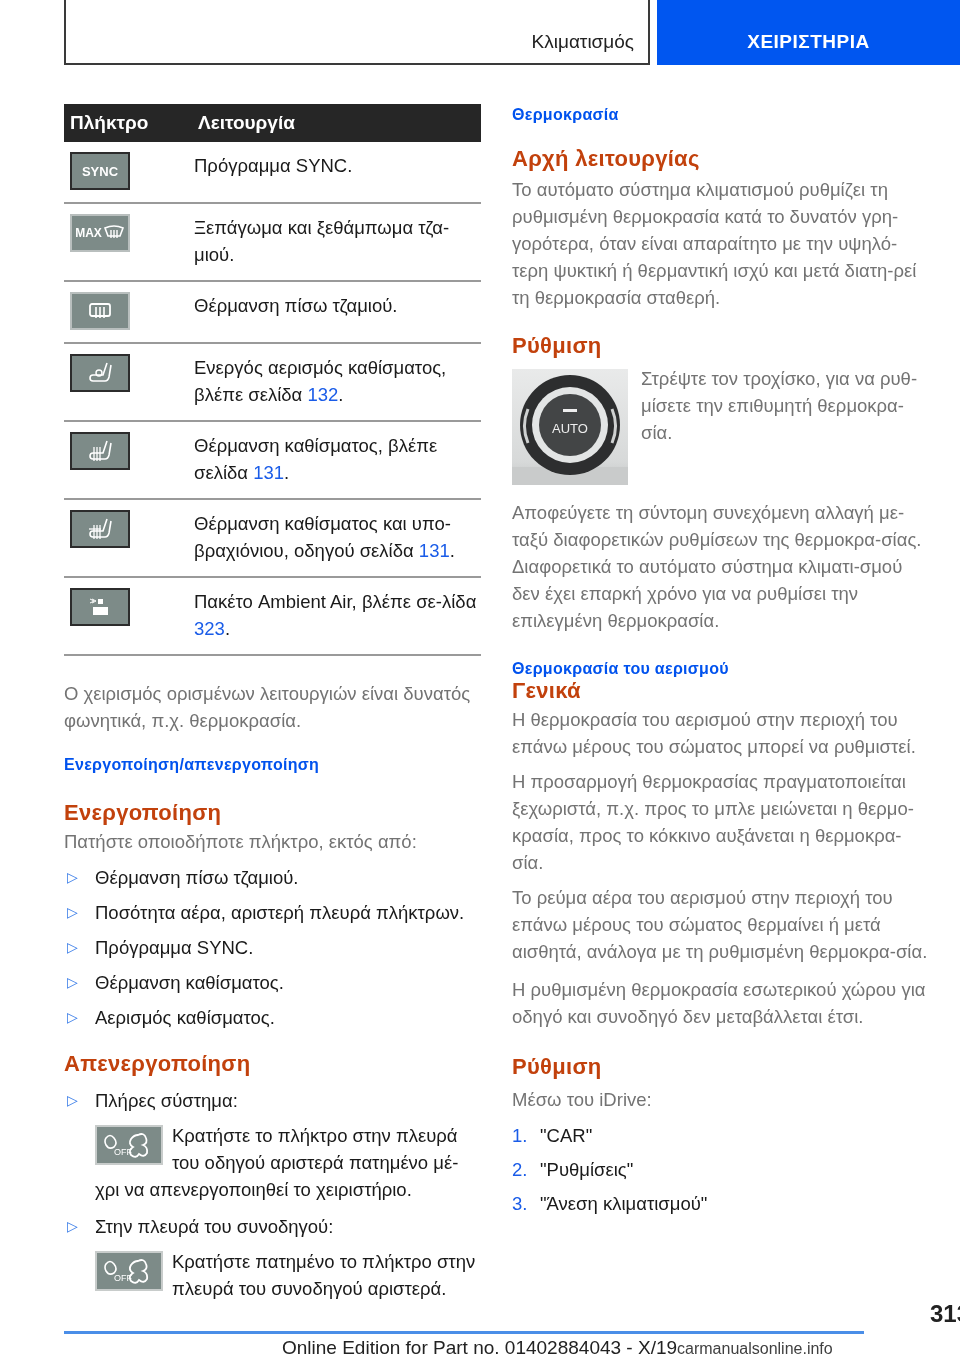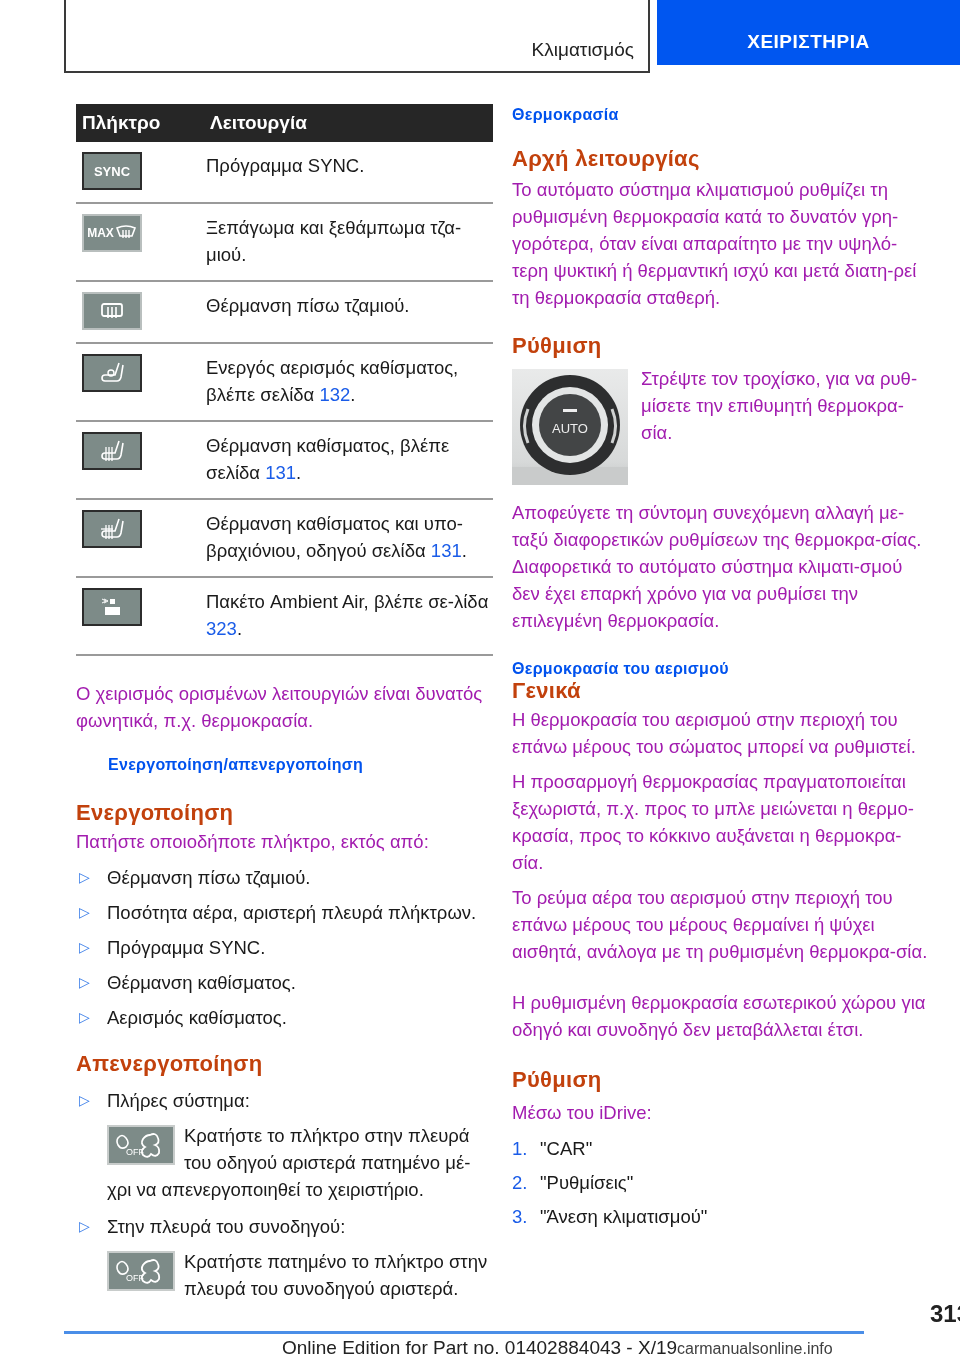--- a/index.html
+++ b/index.html
@@ -1,36 +1,36 @@
 <!DOCTYPE html>
 <html><head>
 <meta charset="utf-8">
 <style>
   * { box-sizing: border-box; margin: 0; padding: 0; }
   html, body { width: 960px; height: 1362px; background: #ffffff; overflow: hidden; }
   body { position: relative; font-family: "Liberation Sans", sans-serif; color: #111; }
 
-  .header-box { position: absolute; left: 64px; top: 0; width: 586px; height: 73px; border: 2px solid #3a3a3a; border-top: none; }
+  .header-box { position: absolute; left: 64px; top: 0; width: 586px; height: 65px; border: 2px solid #3a3a3a; border-top: none; }
   .header-section { position: absolute; right: 14px; bottom: 10px; font-size: 19px; color: #222; }
   .header-tab { position: absolute; left: 657px; top: 0; width: 303px; height: 65px; background: #0056f0; color: #fff; font-weight: bold; font-size: 19px; display: flex; align-items: flex-end; justify-content: center; padding-bottom: 12px; letter-spacing: 0.5px; }
 
-  .col-left { position: absolute; left: 76px; top: 104px; width: 417px; }
+  .col-left { position: absolute; left: 64px; top: 104px; width: 417px; }
   .col-right { position: absolute; left: 512px; top: 104px; width: 420px; }
 
   table.keys { width: 417px; border-collapse: collapse; }
   table.keys th { background: #262626; color: #fff; font-weight: bold; font-size: 19px; text-align: left; height: 38px; padding: 0 0 0 6px; }
   table.keys th.c2 { padding-left: 4px; }
   table.keys td { border-bottom: 2px solid #9a9a9a; vertical-align: top; padding: 10px 0 12px 0; font-size: 18.5px; line-height: 27px; color: #1a1a1a; }
   table.keys td.ic { width: 130px; padding-left: 6px; padding-top: 10px; border-right: 0; }
   table.keys td.tx { padding-left: 0; }
   .keycap { width: 60px; height: 38px; background: #7d8b88; border: 2px solid #2c2c2c; display: flex; align-items: center; justify-content: center; color: #fff; font-weight: bold; font-size: 13px; }
   .keycap.light { border-color: #b9bfbe; }
   .link { color: #1a5ce8; }
 
-  p.body { font-size: 18.5px; line-height: 27px; color: #a21caf; }
+  p.body { font-size: 18.5px; line-height: 27px; color: #737373; }
   h1.sec { color: #0052ee; font-size: 16px; font-weight: bold; letter-spacing: 0.3px; }
   h2.sub { color: #c2410c; font-size: 22px; font-weight: bold; letter-spacing: 0.3px; }
 
   ul.tri { list-style: none; }
   ul.tri li { position: relative; padding-left: 31px; font-size: 18.5px; line-height: 27px; margin-bottom: 8px; color: #1a1a1a; }
   ul.tri li .bul { position: absolute; left: 3px; top: 0; color: #3a7de8; font-size: 14px; }
 
   .inline-key { float: left; width: 68px; height: 40px; margin: 3px 9px 2px 0; background: #7d8b88; border: 2px solid #c8cccb; display: flex; align-items: center; justify-content: center; }
 
   ol.steps { list-style: none; }
@@ -136,21 +136,21 @@
               </svg>
         </div>
           </td>
         <td class="tx"><span>Πακέτο Ambient Air, βλέπε σε-λίδα </span><span class="link">323</span><span>.</span></td>
       </tr>
     </tbody>
   </table>
 
   <p class="body" style="margin-top:24px;">Ο χειρισμός ορισμένων λειτουργιών είναι δυνατός φωνητικά, π.χ. θερμοκρασία.</p>
 
-  <h1 class="sec" style="margin-top:22px;margin-left:32px;">Ενεργοποίηση/απενεργοποίηση</h1>
+  <h1 class="sec" style="margin-top:22px;">Ενεργοποίηση/απενεργοποίηση</h1>
 
   <h2 class="sub" style="margin-top:26px;">Ενεργοποίηση</h2>
   <p class="body" style="margin-top:2px;">Πατήστε οποιοδήποτε πλήκτρο, εκτός από:</p>
 
   <ul class="tri" style="margin-top:9px;">
     <li><span class="bul">▷</span><span>Θέρμανση πίσω τζαμιού.</span></li>
     <li><span class="bul">▷</span><span>Ποσότητα αέρα, αριστερή πλευρά πλήκτρων.</span></li>
     <li><span class="bul">▷</span><span>Πρόγραμμα SYNC.</span></li>
     <li><span class="bul">▷</span><span>Θέρμανση καθίσματος.</span></li>
     <li><span class="bul">▷</span><span>Αερισμός καθίσματος.</span></li>
@@ -219,22 +219,22 @@
     </div>
     <p class="body">Στρέψτε τον τροχίσκο, για να ρυθ-μίσετε την επιθυμητή θερμοκρα-σία.</p>
   </div>
 
   <p class="body" style="margin-top:6px;">Αποφεύγετε τη σύντομη συνεχόμενη αλλαγή με-ταξύ διαφορετικών ρυθμίσεων της θερμοκρα-σίας. Διαφορετικά το αυτόματο σύστημα κλιματι-σμού δεν έχει επαρκή χρόνο για να ρυθμίσει την επιλεγμένη θερμοκρασία.</p>
 
   <h1 class="sec" style="margin-top:26px;">Θερμοκρασία του αερισμού</h1>
   <h2 class="sub" style="">Γενικά</h2>
   <p class="body" style="margin-top:2px;">Η θερμοκρασία του αερισμού στην περιοχή του επάνω μέρους του σώματος μπορεί να ρυθμιστεί.</p>
   <p class="body" style="margin-top:8px;">Η προσαρμογή θερμοκρασίας πραγματοποιείται ξεχωριστά, π.χ. προς το μπλε μειώνεται η θερμο-κρασία, προς το κόκκινο αυξάνεται η θερμοκρα-σία.</p>
-  <p class="body" style="margin-top:8px;">Το ρεύμα αέρα του αερισμού στην περιοχή του επάνω μέρους του μέρους θερμαίνει ή ψύχει αισθητά, ανάλογα με τη ρυθμισμένη θερμοκρα-σία.</p>
-  <p class="body" style="margin-top:24px;">Η ρυθμισμένη θερμοκρασία εσωτερικού χώρου για οδηγό και συνοδηγό δεν μεταβάλλεται έτσι.</p>
+  <p class="body" style="margin-top:8px;">Το ρεύμα αέρα του αερισμού στην περιοχή του επάνω μέρους του σώματος θερμαίνει ή μετά αισθητά, ανάλογα με τη ρυθμισμένη θερμοκρα-σία.</p>
+  <p class="body" style="margin-top:11px;">Η ρυθμισμένη θερμοκρασία εσωτερικού χώρου για οδηγό και συνοδηγό δεν μεταβάλλεται έτσι.</p>
 
   <h2 class="sub" style="margin-top:24px;">Ρύθμιση</h2>
   <p class="body" style="margin-top:6px;">Μέσω του iDrive:</p>
   <ol class="steps" style="margin-top:9px;">
     <li><span class="num">1.</span><span>"CAR"</span></li>
     <li><span class="num">2.</span><span>"Ρυθμίσεις"</span></li>
     <li><span class="num">3.</span><span>"Άνεση κλιματισμού"</span></li>
   </ol>
 </div>
 

